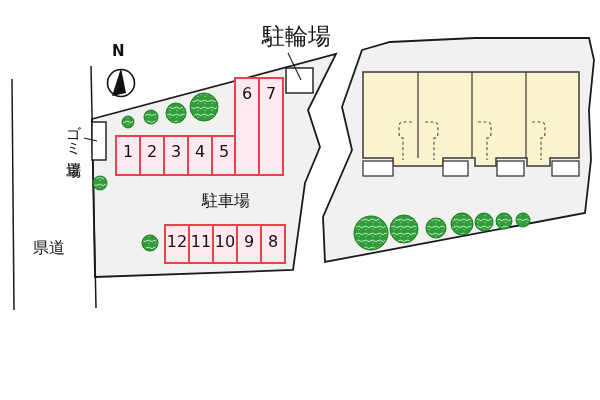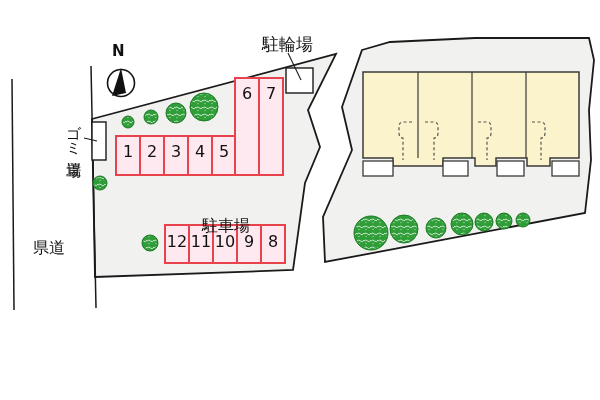--- a/index.html
+++ b/index.html
@@ -153,16 +153,16 @@
       </g>
 
     <g>
       <circle class="compass-circle" cx="121" cy="83" r="13.5"></circle>
       <polygon class="needle" points="121,68 112,96 126,93"></polygon>
     </g>
   </svg>
 
   <div class="lbl" style="left:112px;top:44px;font-size:15px;font-weight:700;">N</div>
   <div class="lbl vert" style="left:65px;top:114px;font-size:15px;">ゴミ置場</div>
-  <div class="lbl" style="left:262px;top:36px;font-size:17px;">駐輪場</div>
-  <div class="lbl" style="left:202px;top:193px;margin-top:25px;">駐車場</div>
+  <div class="lbl" style="left:262px;top:24px;font-size:23px;">駐輪場</div>
+  <div class="lbl" style="left:202px;top:193px;">駐車場</div>
   <div class="lbl" style="left:33px;top:240px;">県道</div>
 </div>
 
 </body></html>

